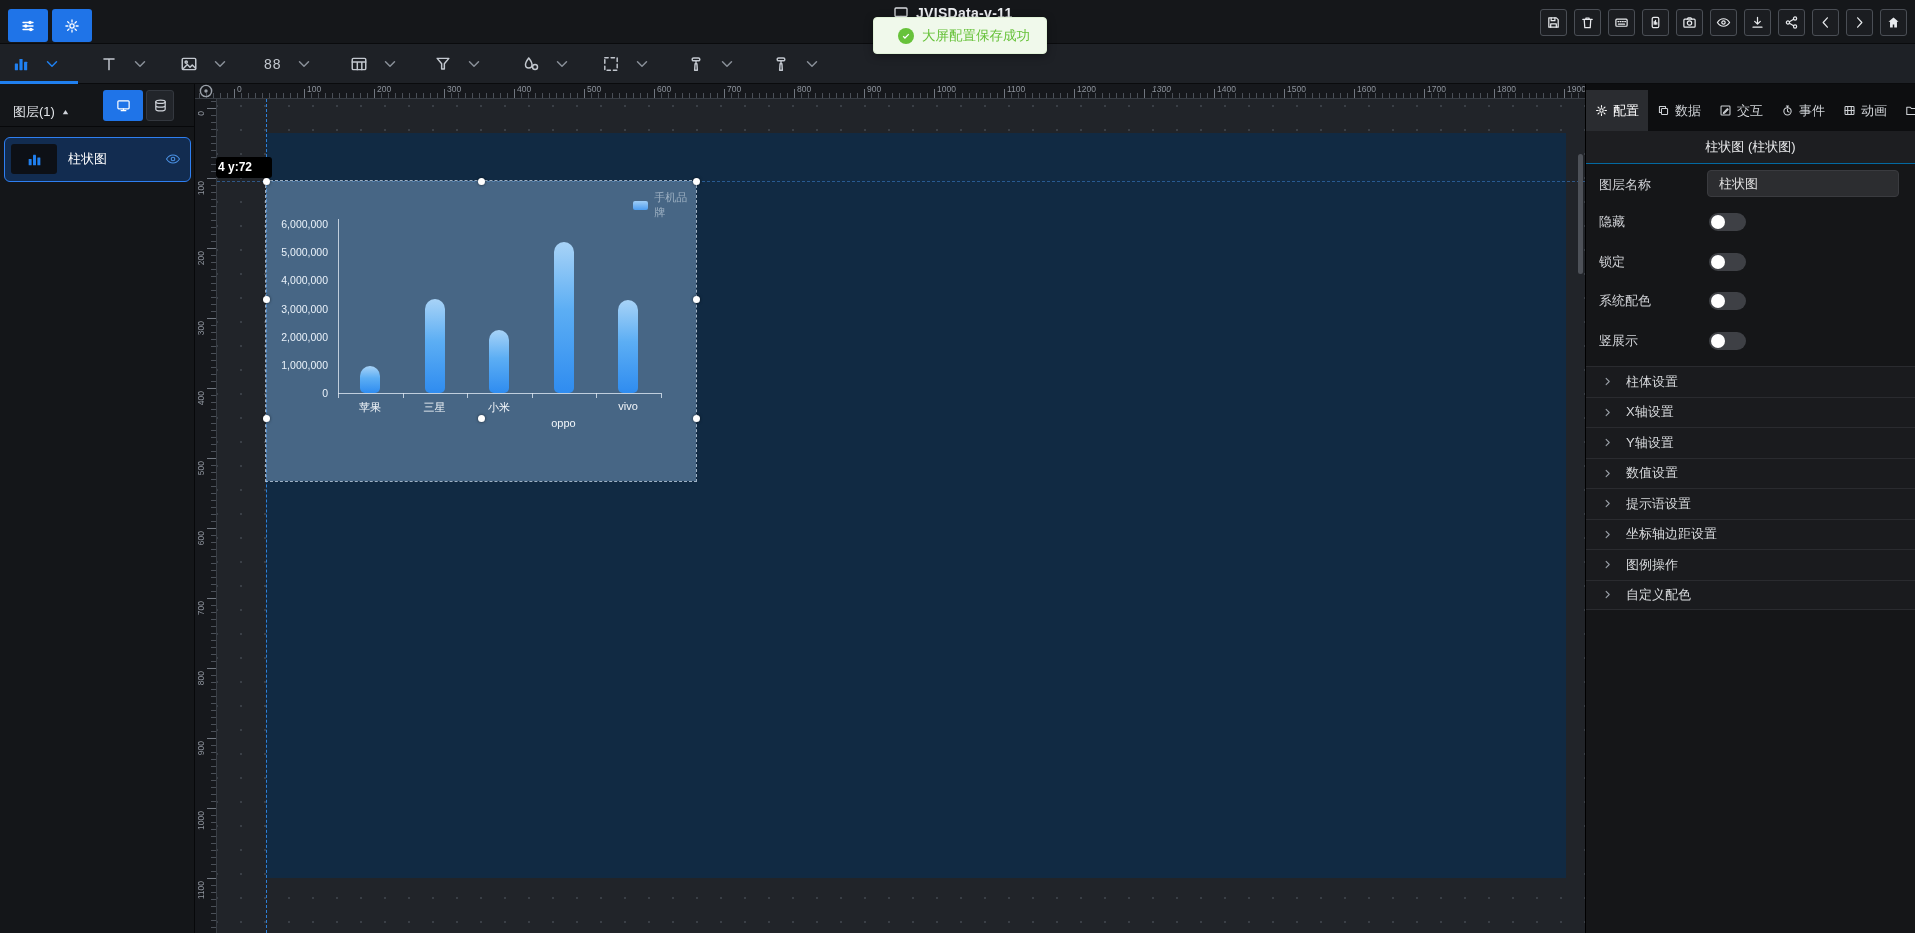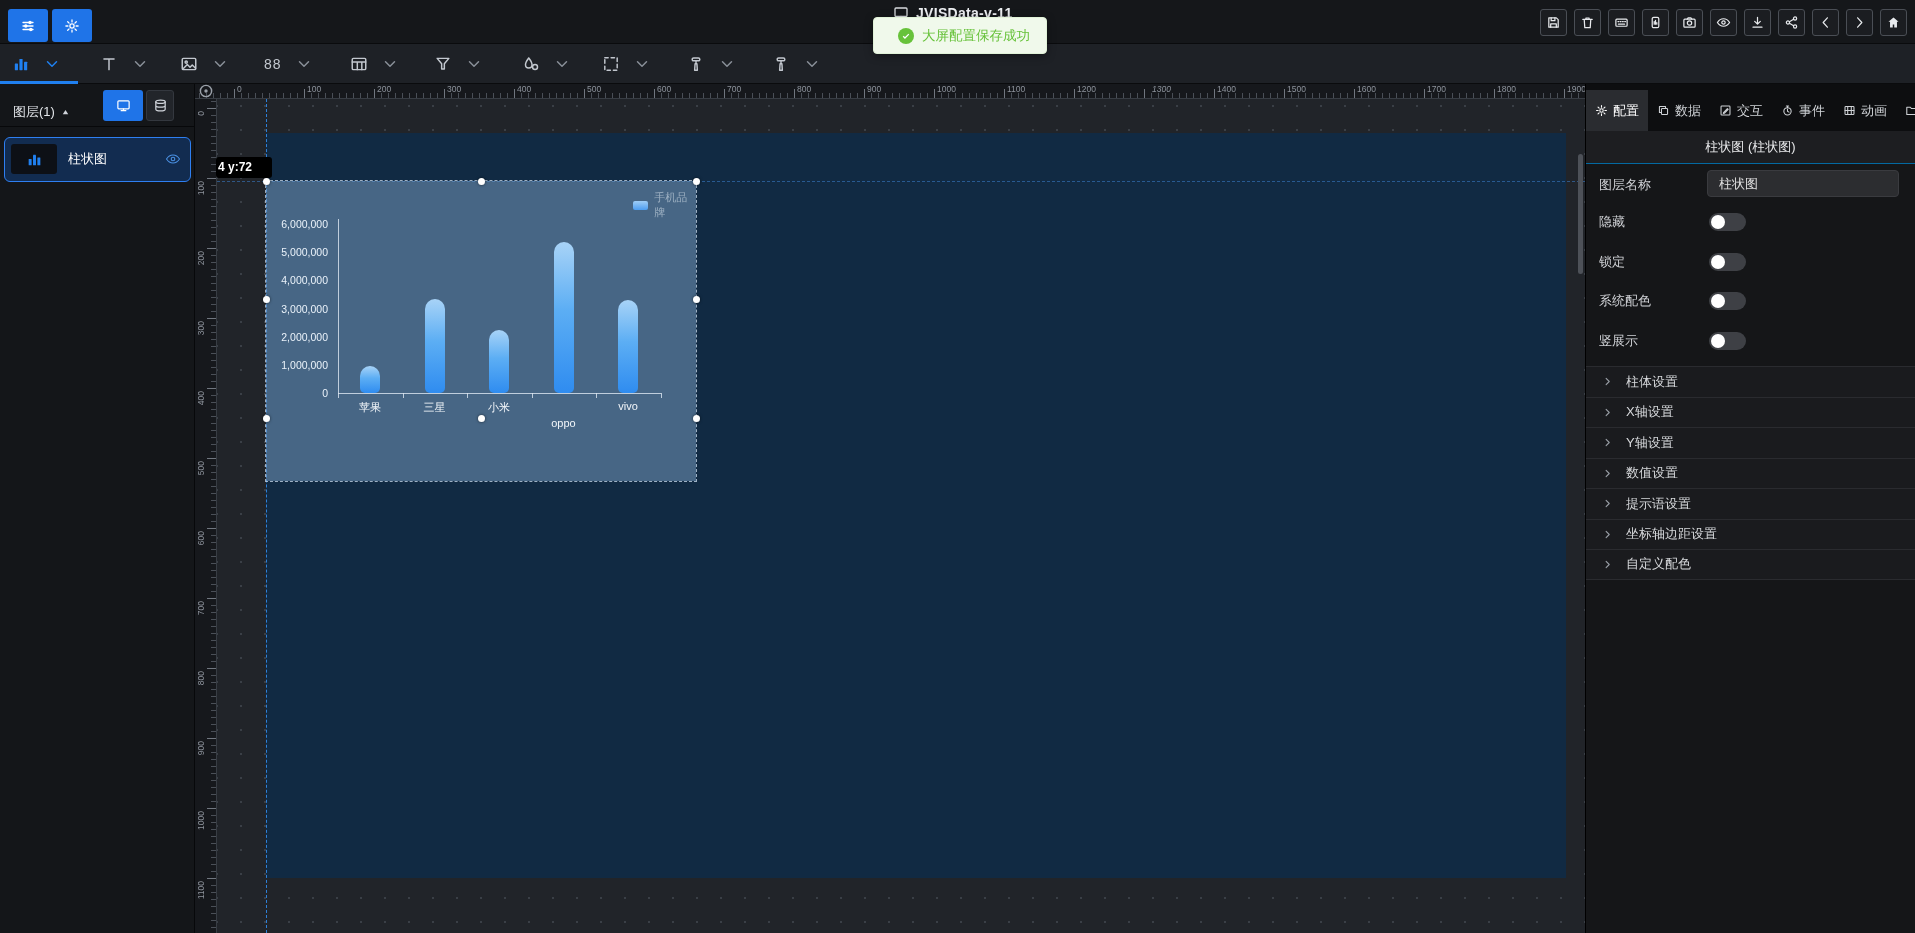--- a/index.html
+++ b/index.html
@@ -613,18 +613,26 @@
             </svg>
           </span>
           <span>坐标轴边距设置</span>
         </div>
         <div class="srow">
           <span class="ic">
             <svg viewBox="0 0 16 16" style="width:11px;height:11px">
               <path d="M6 3.5L10.5 8 6 12.5"></path>
             </svg>
           </span>
+          <span>图例操作</span>
+        </div>
+        <div class="srow">
+          <span class="ic">
+            <svg viewBox="0 0 16 16" style="width:11px;height:11px">
+              <path d="M6 3.5L10.5 8 6 12.5"></path>
+            </svg>
+          </span>
           <span>自定义配色</span>
         </div>
       </div>
   </aside>
 
 </div>
 
 </body></html>

